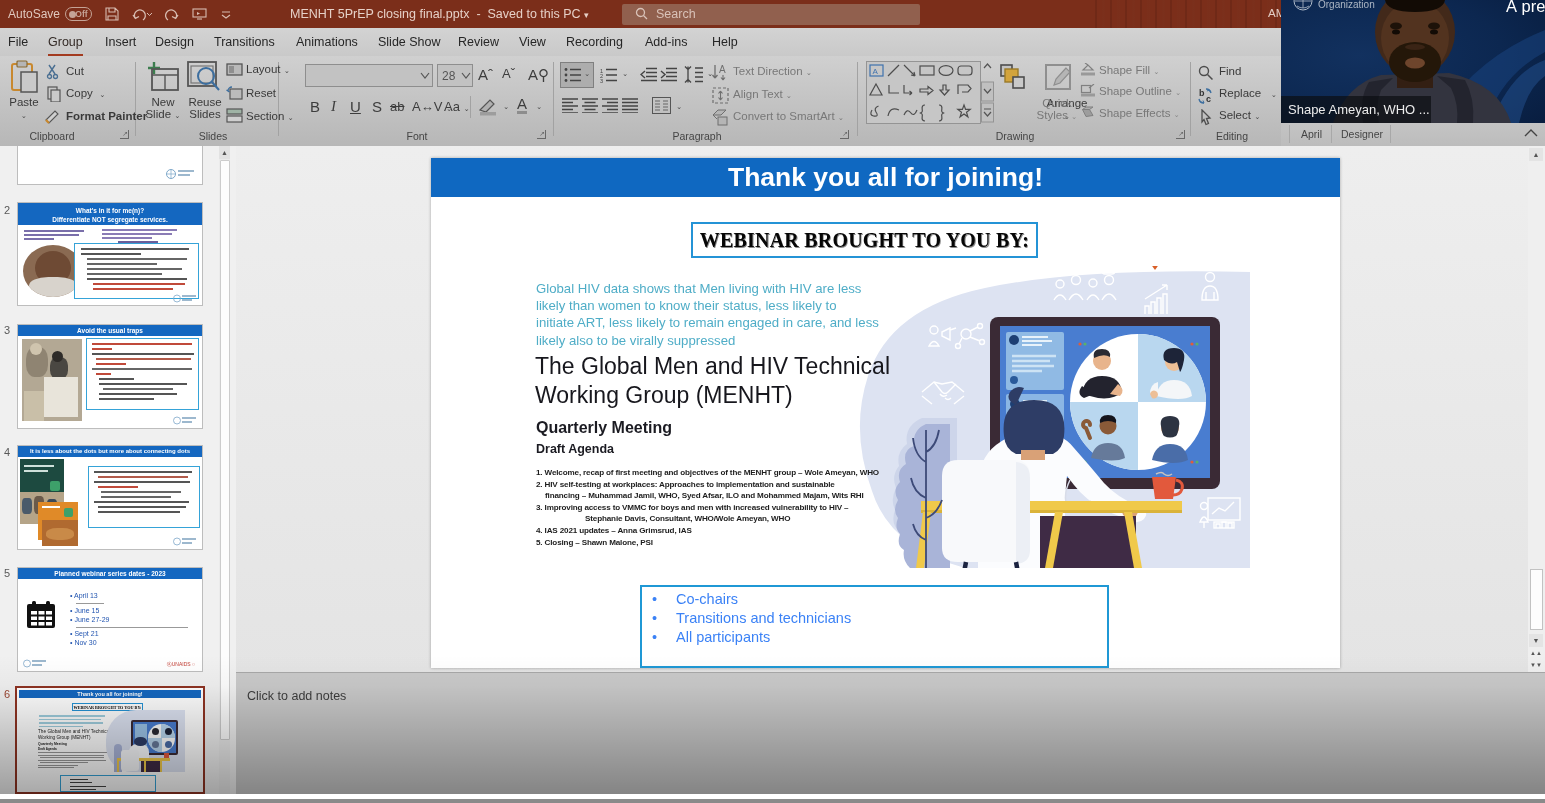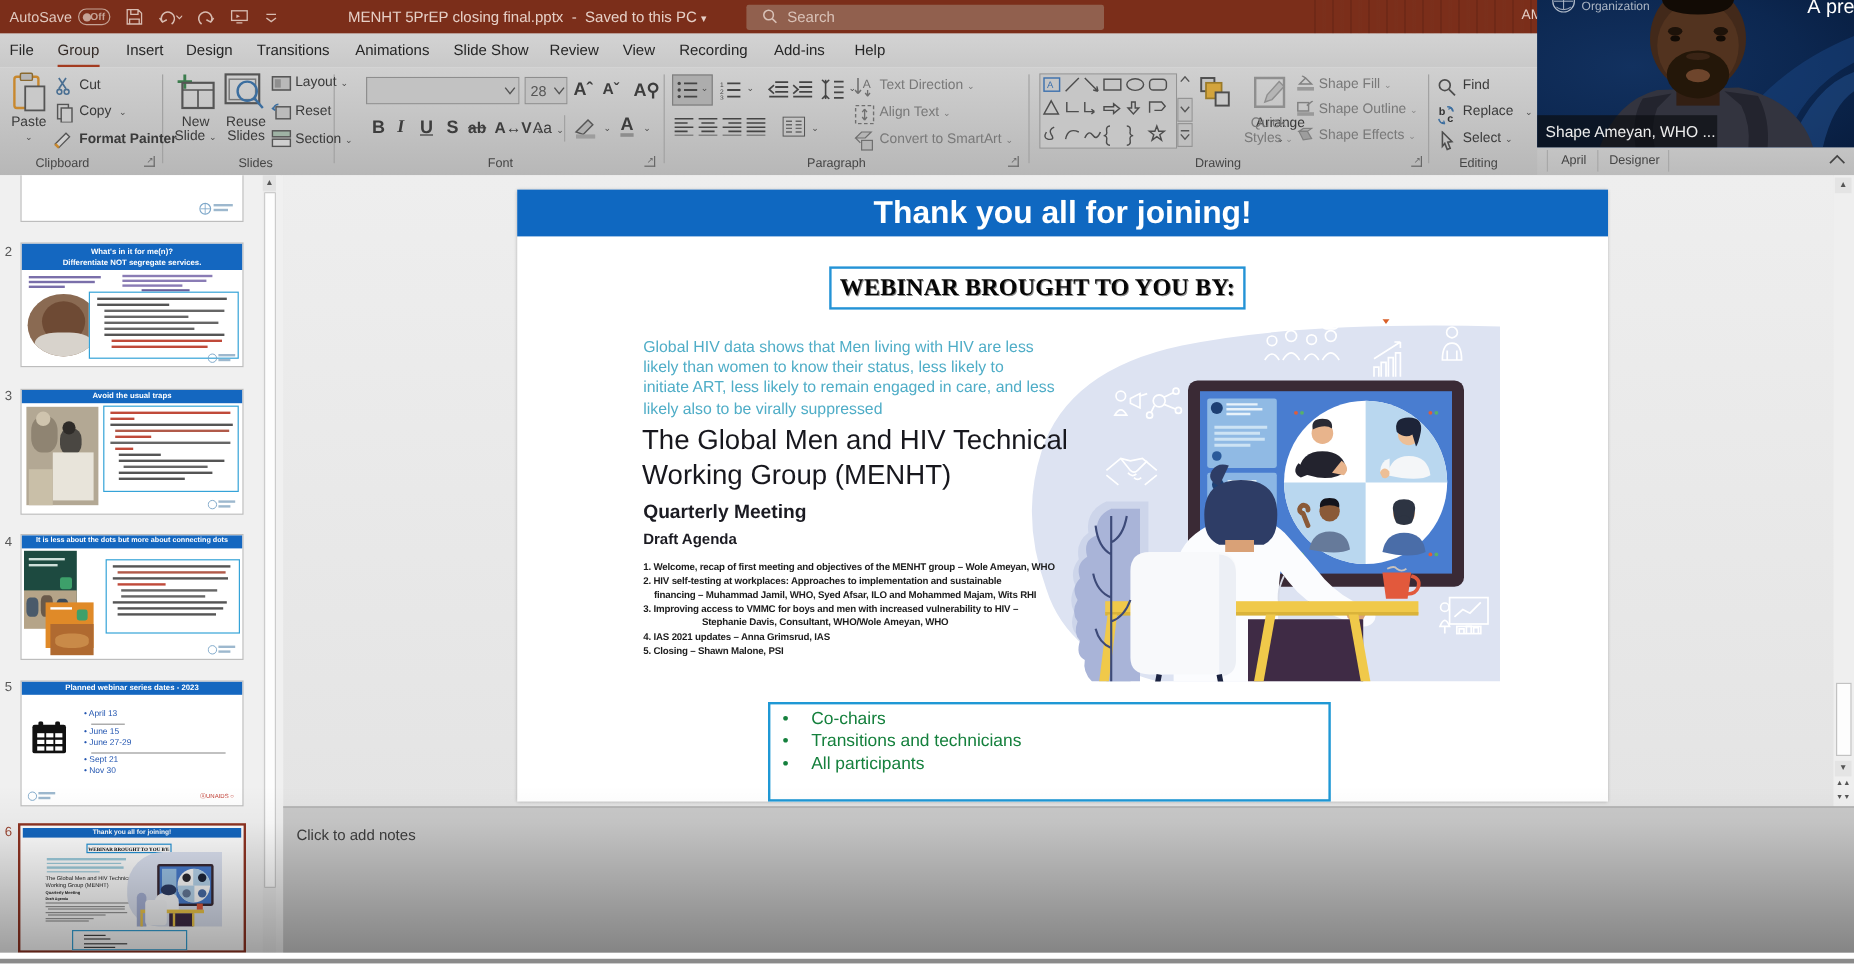--- a/index.html
+++ b/index.html
@@ -28,21 +28,21 @@
   #ribbon { position:absolute; left:0; top:56px; width:1545px; height:90px; background:linear-gradient(#d0d0d0,#b7b7b7); color:#333; overflow:hidden; }
   #ribbon svg { position:absolute; }
   .gsep { position:absolute; top:6px; height:74px; width:1px; background:#a2a2a2; }
   .glabel { position:absolute; top:74px; font-size:10.5px; color:#454545; white-space:nowrap; transform:translateX(-50%); }
   .gl { position:absolute; width:9px; height:9px; border-right:1.5px solid #686868; border-bottom:1.5px solid #686868; }
   .gl::before { content:"\2196"; position:absolute; right:0px; bottom:0px; font-size:7px; color:#686868; transform:scaleX(-1); }
   .rlab { position:absolute; font-size:11.5px; color:#3a3a3a; white-space:nowrap; }
   .rlab.grey { color:#787878; }
   .big { text-align:center; line-height:12px; }
   .dda { font-size:7.5px; color:#4c4c4c; }
-  .bstrip { position:absolute; font-size:14px; font-weight:bold; color:#3d3d3d; }
+  .bstrip { position:absolute; font-size:14px; font-weight:normal; color:#3d3d3d; }
 
   
   #video { position:absolute; left:1281px; top:0; width:264px; height:123px; overflow:hidden; background:#0c2b57; }
   #vname { position:absolute; left:0px; bottom:0px; width:150px; height:27px; background:rgba(12,14,18,0.70); color:#ececec; font-size:13px; line-height:27px; padding-left:7px; white-space:nowrap; }
   #vtext { position:absolute; left:225px; top:-3px; color:#fff; font-size:16.5px; white-space:nowrap; }
 
   
   #vd { position:absolute; left:1281px; top:123px; width:264px; height:23px; background:linear-gradient(#c4c4c4,#bcbcbc); font-size:10.5px; color:#454545; }
   #vd .s { position:absolute; top:2px; height:18px; width:1px; background:#a8a8a8; }
 
@@ -63,21 +63,21 @@
   #banner { position:absolute; left:0; top:0; width:909px; height:39px; background:#0f68c1; color:#fff; font-weight:bold; font-size:26.5px; text-align:center; line-height:39px; }
   #webbox { position:absolute; left:260px; top:64px; width:347px; height:36px; border:2px solid #2493d6; background:#fff; }
   #webbox .inner { position:absolute; left:0; top:0; right:0; bottom:0; display:flex; align-items:center; justify-content:center; }
   #webtext { font-family:"Liberation Serif", serif; font-weight:bold; font-size:20px; letter-spacing:0.2px; color:#060606; text-shadow:0.8px 0.8px 0px #8a8a8a; white-space:nowrap; }
   #tealp { position:absolute; left:105px; top:122px; width:370px; white-space:nowrap; font-size:13.2px; line-height:17.2px; color:#4fadc7; }
   #bigtitle { position:absolute; left:104px; top:194px; width:390px; font-size:23px; line-height:28.7px; color:#17171d; }
   #qmeet { position:absolute; left:105px; top:261px; font-size:16px; font-weight:bold; color:#1b1b22; }
   #dagenda { position:absolute; left:105px; top:284px; font-size:12.5px; font-weight:bold; color:#1b1b22; }
   #agenda { position:absolute; left:105px; top:309px; width:380px; font-size:8.1px; line-height:11.6px; color:#1d1d1d; font-weight:bold; white-space:nowrap; letter-spacing:-0.15px; }
   #bulbox { position:absolute; left:209px; top:427px; width:469px; height:83px; border:2px solid #1f98d5; background:#fff; }
-  #bulbox ul { margin:3px 0 0 0; list-style:none; font-size:14.5px; line-height:18.8px; color:#15803d; }
+  #bulbox ul { margin:3px 0 0 0; list-style:none; font-size:14.5px; line-height:18.8px; color:#3b82f6; }
   #bulbox li { padding-left:34px; position:relative; }
   #bulbox li::before { content:"\2022"; position:absolute; left:10px; }
 
   
   #rscroll { position:absolute; left:1528px; top:146px; width:17px; height:526px; background:#efefef; }
   #rscroll .btn { position:absolute; left:1px; width:14px; height:13px; background:#e4e4e4; color:#555; font-size:7px; text-align:center; line-height:13px; }
   #rthumb { position:absolute; left:1530px; top:569px; width:13px; height:61px; background:#fdfdfd; border:1px solid #c2c2c2; }
 
   
   #notes { position:absolute; left:236px; top:672px; width:1309px; height:122px; background:#c9c9c9; border-top:1px solid #a8a8a8; }

